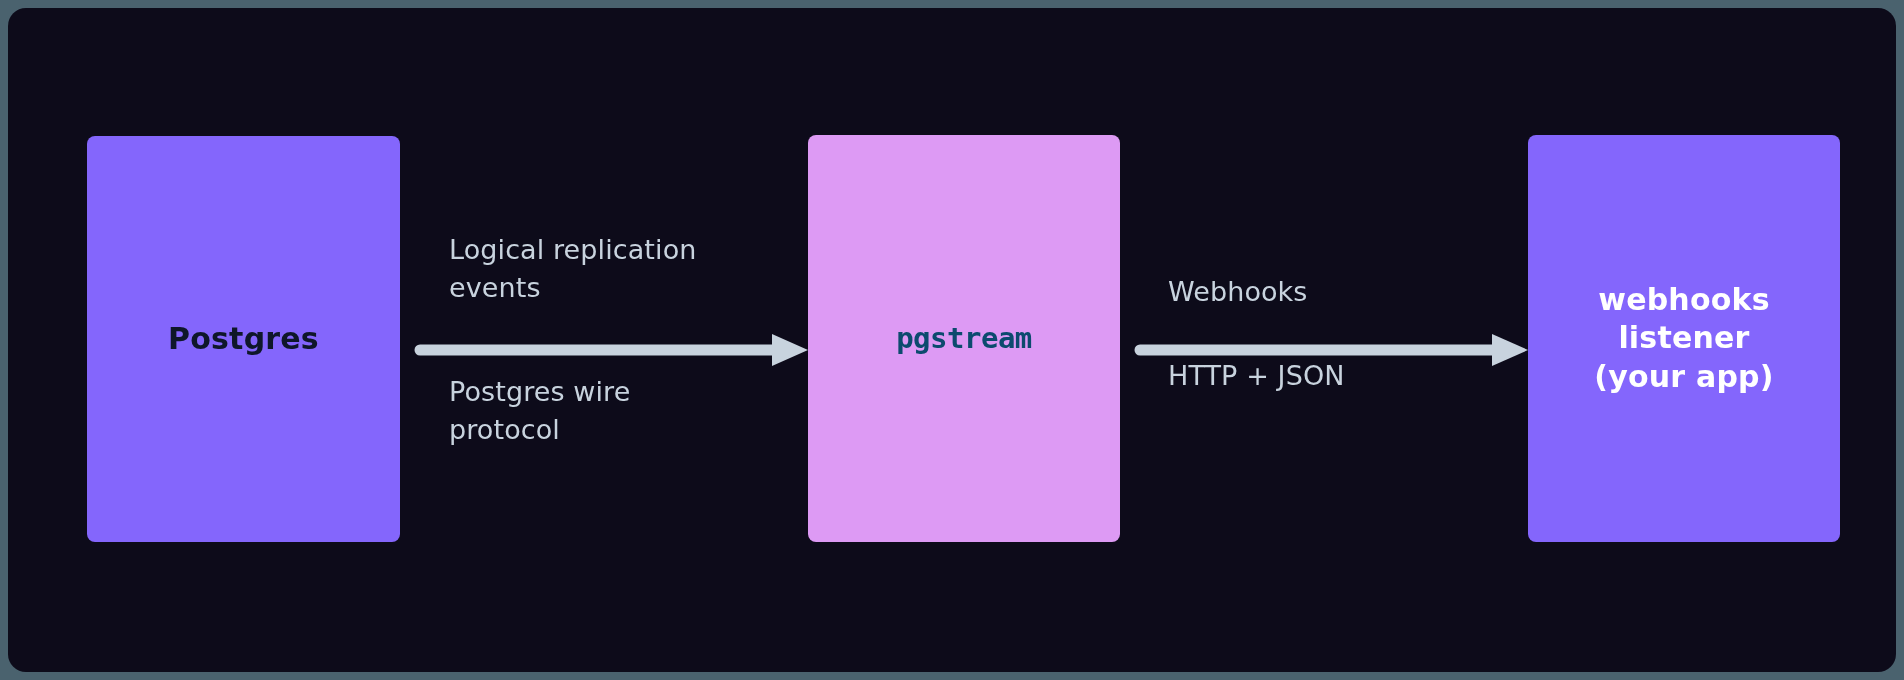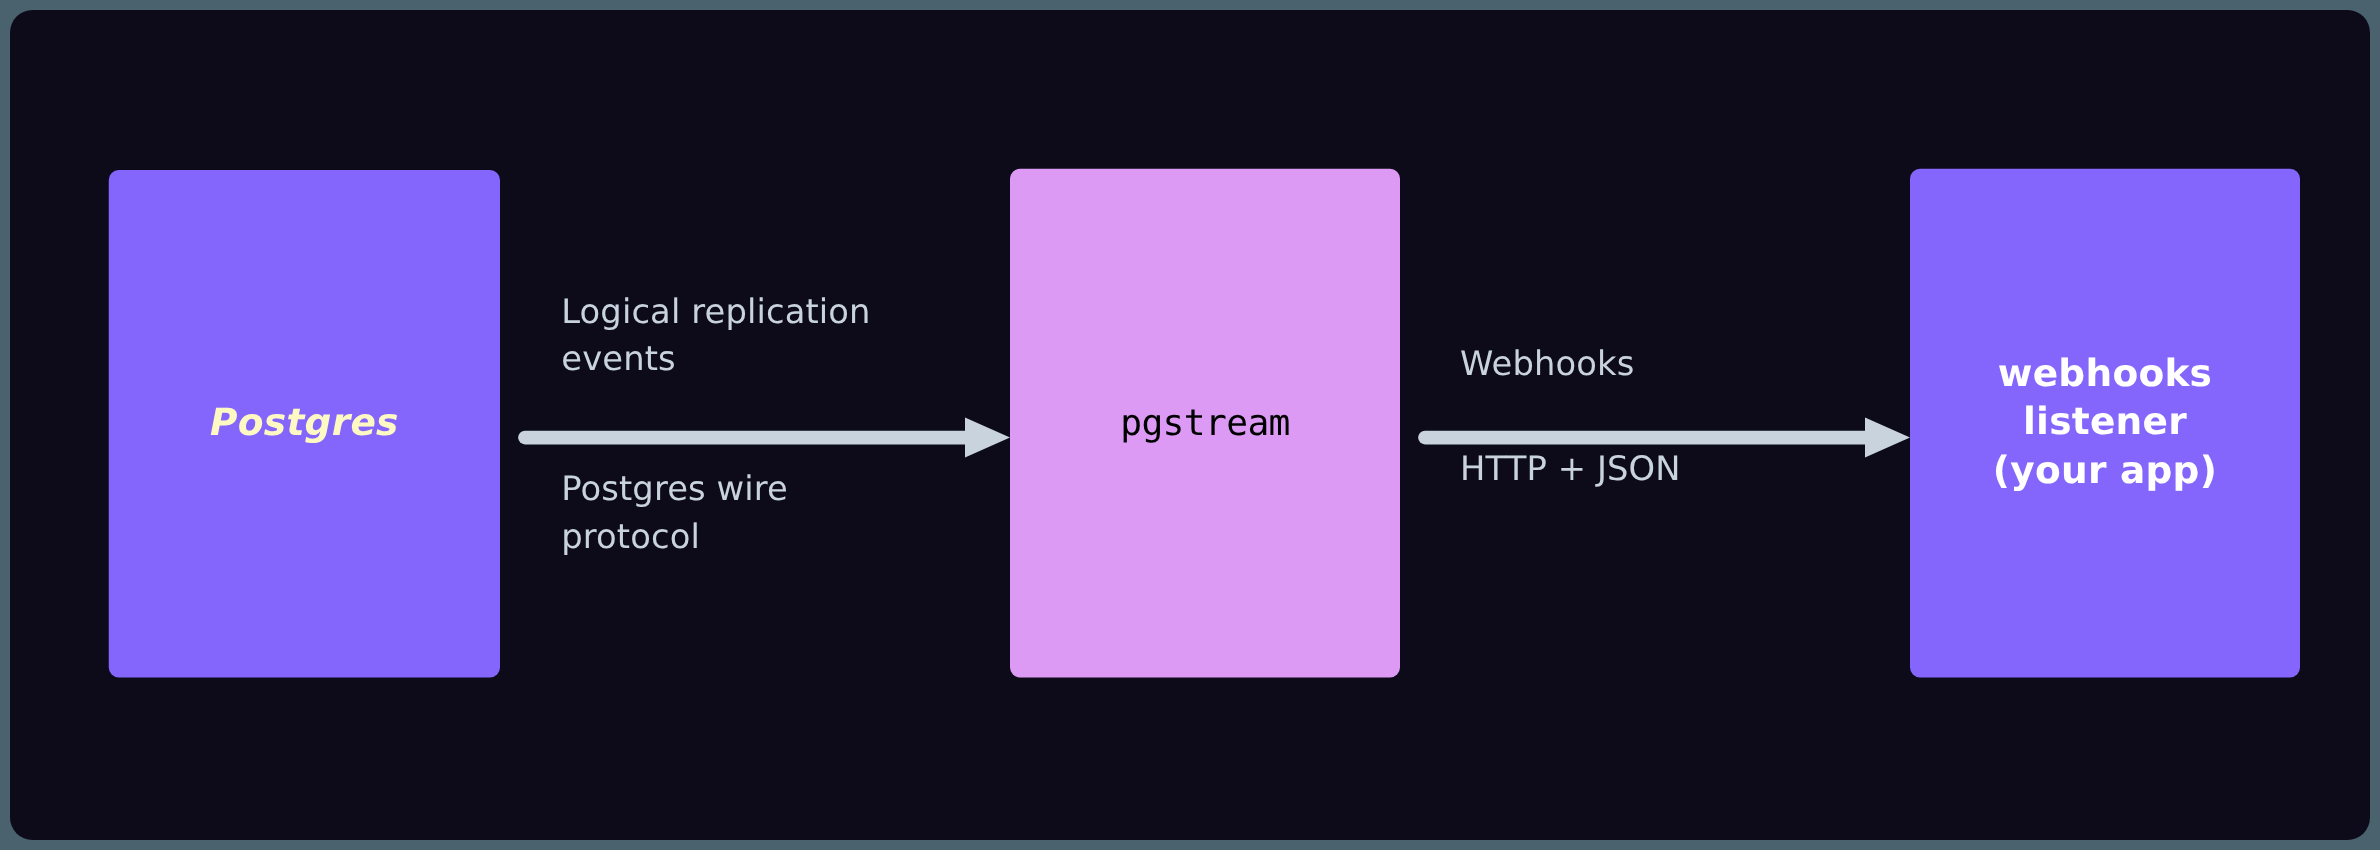--- a/index.html
+++ b/index.html
@@ -45,38 +45,37 @@
 
   
   #node-postgres {
     left: 79px;   
     top: 128px;   
     width: 313px;
     height: 406px;
     background: #8466fc;
   }
   #node-postgres .node-label {
-    color: #fef9c3;
+    color: #0f172a;
     font-size: 30px;
     font-weight: 600;
-    font-style: italic;
   }
 
   
   #node-pgstream {
     left: 800px;  
     top: 127px;   
     width: 312px;
     height: 407px;
     background: #dd9af4;
   }
   #node-pgstream .node-label {
-    color: #000000;
+    color: #0c4a6e;
     font-size: 29px;
-    font-weight: 400;
+    font-weight: 700;
     font-family: "DejaVu Sans Mono", "Liberation Mono", monospace;
     letter-spacing: -0.5px;
   }
 
   
   #node-listener {
     left: 1520px; 
     top: 127px;
     width: 312px;
     height: 407px;

